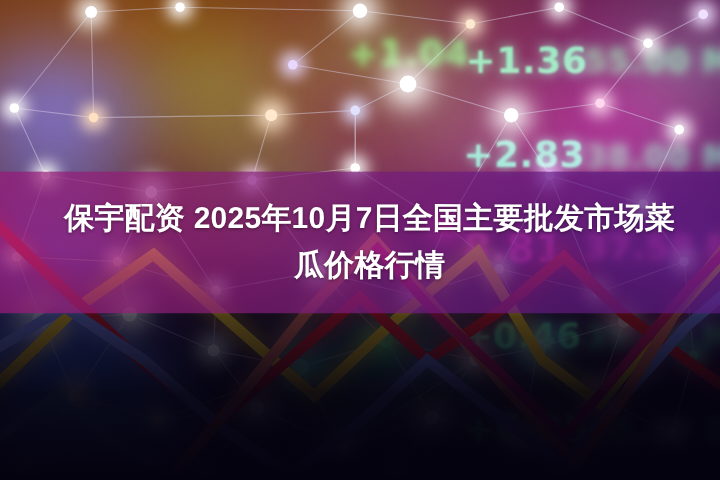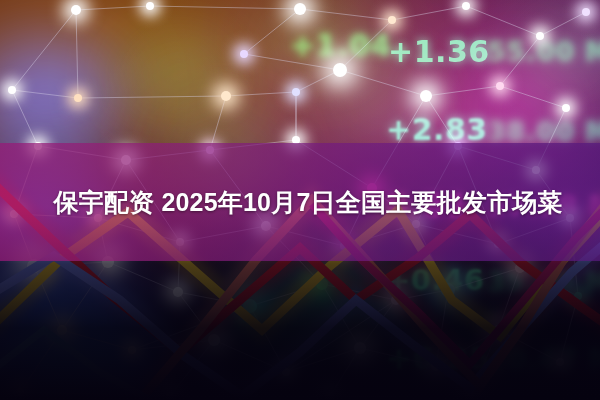--- a/index.html
+++ b/index.html
@@ -290,15 +290,16 @@
         <polyline points="-10,372 44,330 100,372 150,400" fill="none" stroke="#5fb4f0" stroke-width="7" stroke-linejoin="miter" stroke-linecap="butt"></polyline>
       </g>
     </svg>
 
   <div class="bg bg-dark-bottom"></div>
 
   <div id="band"></div>
 
   <div id="title">
     <div class="line">保宇配资 2025年10月7日全国主要批发市场菜</div>
+    <div class="line">瓜价格行情</div>
   </div>
 
 </div>
 
 </body></html>

